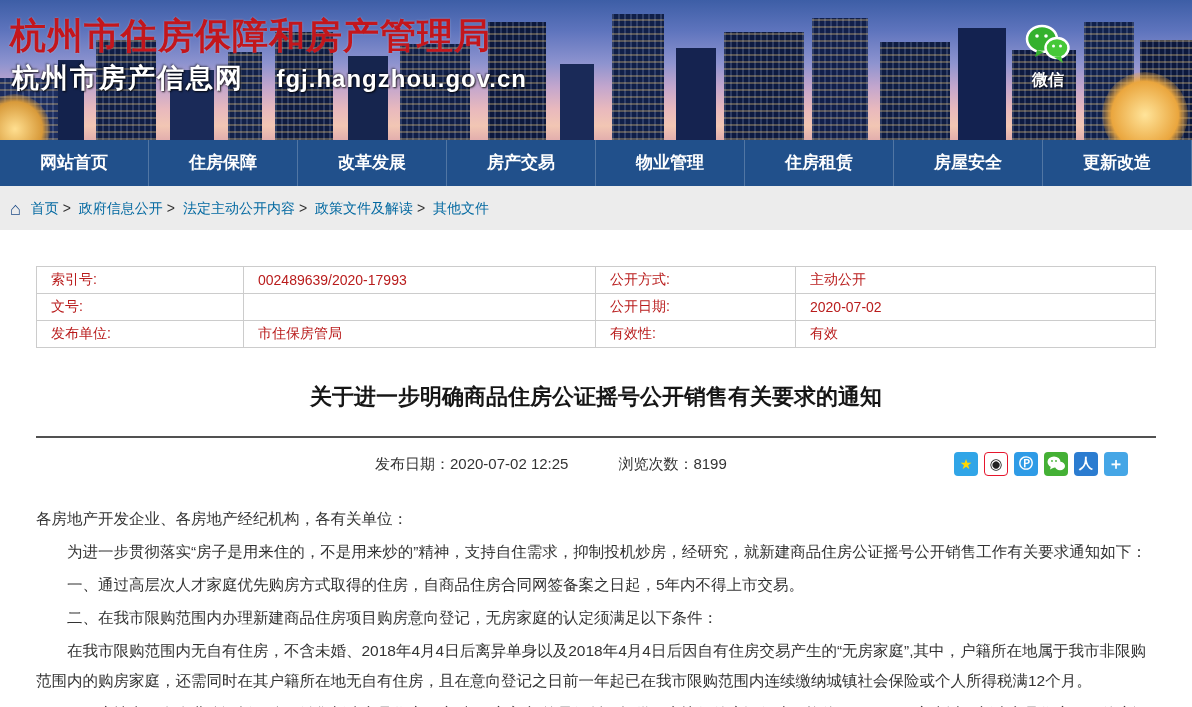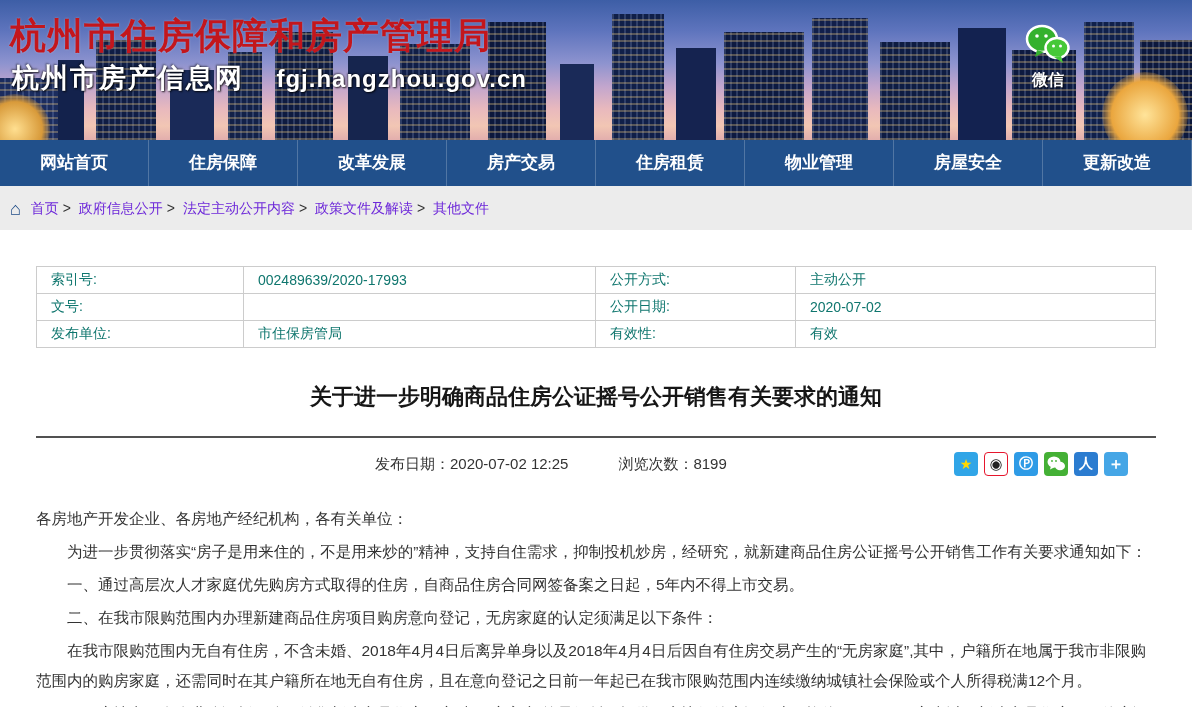--- a/index.html
+++ b/index.html
@@ -53,26 +53,26 @@
 
   
   .nav { display:flex; width:100%; height:46px; background:#21508b; }
   .nav-item { width:155px; line-height:46px; text-align:center; color:#fff; font-size:17px;
     font-weight:bold; text-decoration:none; border-right:1px solid rgba(255,255,255,.22); cursor:pointer; }
 
   
   .breadcrumb { width:100%; height:44px; line-height:44px; background:#ececec;
     font-size:14px; color:#333; padding-left:10px; }
   .breadcrumb .home-ico { color:#1f4c87; font-size:18px; vertical-align:-2px; margin-right:6px; }
-  .breadcrumb a { color:#6d28d9; text-decoration:none; cursor:pointer; }
+  .breadcrumb a { color:#0369a1; text-decoration:none; cursor:pointer; }
   .breadcrumb .sep { margin:0 4px; color:#333; }
 
   
   .content { padding:0 36px; background:#fff; }
-  .meta-table { width:100%; margin-top:36px; border-collapse:collapse; font-size:14px; color:#0f766e; }
+  .meta-table { width:100%; margin-top:36px; border-collapse:collapse; font-size:14px; color:#b91c1c; }
   .meta-table td { border:1px solid #ccc; height:27px; padding:2px 6px 2px 14px; }
   .meta-table td.lbl1 { width:207px; }
   .meta-table td.val1 { width:352px; }
   .meta-table td.lbl2 { width:200px; }
 
   .article-title { padding:34px 0 24px; text-align:center; font-size:22px; font-weight:bold;
     color:#161616; border-bottom:2px solid #515151; }
 
   .pub-row { position:relative; height:26px; margin-top:14px; font-size:15px; color:#333; }
   .pub-info { position:absolute; left:339px; top:3px; }
@@ -141,22 +141,22 @@
     <span class="social-label">微信</span>
   </div>
 
 </header>
 
 <nav class="nav">
   <a class="nav-item">网站首页</a>
   <a class="nav-item">住房保障</a>
   <a class="nav-item">改革发展</a>
   <a class="nav-item">房产交易</a>
+  <a class="nav-item">物业管理</a>
   <a class="nav-item">住房租赁</a>
-  <a class="nav-item">物业管理</a>
   <a class="nav-item">房屋安全</a>
   <a class="nav-item">更新改造</a>
 </nav>
 
 <div class="breadcrumb">
   <span class="home-ico">⌂</span>
   <a>首页</a><span class="sep">&gt;</span>
   <a>政府信息公开</a><span class="sep">&gt;</span>
   <a>法定主动公开内容</a><span class="sep">&gt;</span>
   <a>政策文件及解读</a><span class="sep">&gt;</span>

